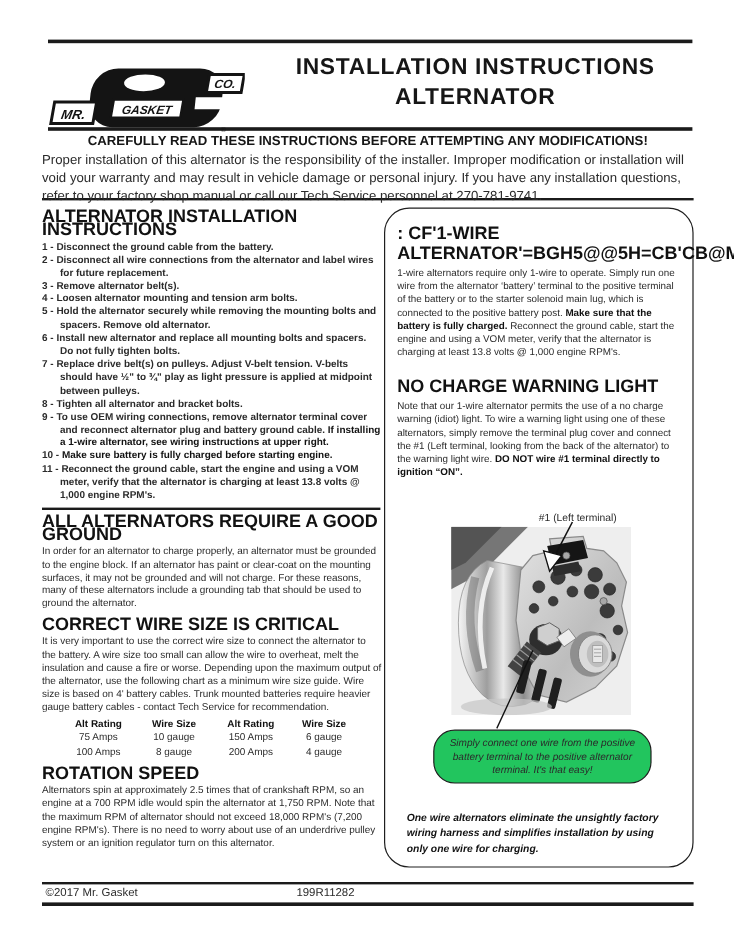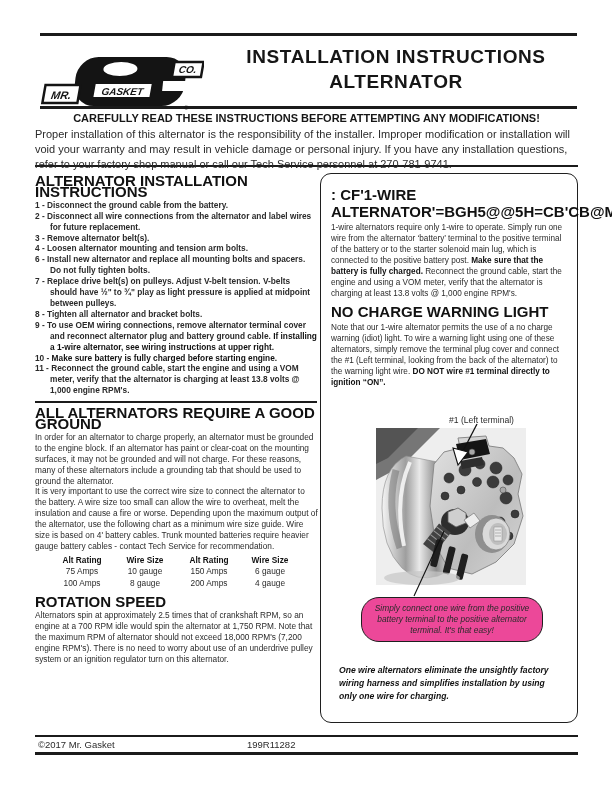--- a/index.html
+++ b/index.html
@@ -18,31 +18,31 @@
   .sechead{font-weight:bold;color:#111;font-size:15px;margin:0 0 2px 0;}
   .leftcol .sp{margin-top:8px;}
   .li{padding-left:15px;text-indent:-15px;font-weight:bold;}
   .li b,.rb b{color:#111;}
   .divider{height:2px;background:#1b1b1b;margin:5px 0 5px 0;width:282px;}
   .wiretable{display:grid;grid-template-columns:62px 64px 64px 58px;margin:3px 0 2px 16px;
              text-align:center;line-height:11.5px;}
   .wiretable .th{font-weight:bold;color:#111;}
   
   .rbox{position:absolute;left:320px;top:173px;width:258px;height:550px;box-sizing:border-box;
-        border:1.5px solid #1f1f1f;border-radius:11px;padding:12px 10px;}
+        border:1.5px solid #1f1f1f;border-radius:21px;padding:12px 10px;}
   .rb{font-size:8.2px;line-height:11px;}
-  .rbox .sechead{margin-top:4px;}
+  .rbox .sechead{margin-top:15px;}
   .rbox .sechead:first-child{margin-top:0;}
   .figure{position:relative;height:182px;margin-top:27px;}
   .termlabel{position:absolute;left:118px;top:0;font-size:8.6px;white-space:nowrap;}
   .photo{position:absolute;left:45px;top:13px;width:150px;height:157px;}
   .overlay{position:absolute;left:0;top:0;width:235px;height:182px;pointer-events:none;}
   .bubble{width:182px;margin-left:30px;box-sizing:border-box;border:1.5px solid #1f1f1f;
           border-radius:18px;padding:5px 8px;font-style:italic;font-size:8.4px;line-height:11px;
-          text-align:center;background:#ec4899;position:relative;}
+          text-align:center;background:#22c55e;position:relative;}
   .benefit{margin:22px 4px 0 8px;font-weight:bold;font-style:italic;font-size:8.6px;
            line-height:13px;color:#111;}
   
   .foot{position:absolute;top:739px;font-size:9.5px;color:#2b2b2b;}
 </style>
 </head>
 <body>
 
 <div class="page">
 
@@ -81,32 +81,34 @@
   <div class="warnhead">CAREFULLY READ THESE INSTRUCTIONS BEFORE ATTEMPTING ANY MODIFICATIONS!</div>
   <div class="intro">Proper installation of this alternator is the responsibility of the installer. Improper modification or installation will void your warranty and may result in vehicle damage or personal injury. If you have any installation questions, refer to your factory shop manual or call our Tech Service personnel at 270-781-9741.</div>
 
   <div class="leftcol">
     <div class="sechead">ALTERNATOR INSTALLATION INSTRUCTIONS</div>
 
     <div class="li"><span>1 - </span><span>Disconnect the ground cable from the battery.</span><b></b></div>
     <div class="li"><span>2 - </span><span>Disconnect all wire connections from the alternator and label wires for future replacement.</span><b></b></div>
     <div class="li"><span>3 - </span><span>Remove alternator belt(s).</span><b></b></div>
     <div class="li"><span>4 - </span><span>Loosen alternator mounting and tension arm bolts.</span><b></b></div>
+    <div class="li"><span>5 - </span><span>Hold the alternator securely while removing the mounting bolts and spacers. Remove old alternator.</span><b></b></div>
     <div class="li"><span>6 - </span><span>Install new alternator and replace all mounting bolts and spacers. Do not fully tighten bolts.</span><b></b></div>
     <div class="li"><span>7 - </span><span>Replace drive belt(s) on pulleys. Adjust V-belt tension. V-belts should have ½" to ¾" play as light pressure is applied at midpoint between pulleys.</span><b></b></div>
     <div class="li"><span>8 - </span><span>Tighten all alternator and bracket bolts.</span><b></b></div>
     <div class="li"><span>9 - </span><span>To use OEM wiring connections, remove alternator terminal cover and reconnect alternator plug and battery ground cable. </span><b>If installing a 1-wire alternator, see wiring instructions at upper right.</b></div>
     <div class="li"><span>10 - </span><span></span><b>Make sure battery is fully charged before starting engine.</b></div>
     <div class="li"><span>11 - </span><span>Reconnect the ground cable, start the engine and using a VOM meter, verify that the alternator is charging at least 13.8 volts @ 1,000 engine RPM's.</span><b></b></div>
 
     <div class="divider"></div>
 
     <div class="sechead">ALL ALTERNATORS REQUIRE A GOOD GROUND</div>
     <div>In order for an alternator to charge properly, an alternator must be grounded to the engine block. If an alternator has paint or clear-coat on the mounting surfaces, it may not be grounded and will not charge. For these reasons, many of these alternators include a grounding tab that should be used to ground the alternator.</div>
 
+    <div class="sechead sp">CORRECT WIRE SIZE IS CRITICAL</div>
     <div>It is very important to use the correct wire size to connect the alternator to the battery. A wire size too small can allow the wire to overheat, melt the insulation and cause a fire or worse. Depending upon the maximum output of the alternator, use the following chart as a minimum wire size guide. Wire size is based on 4' battery cables. Trunk mounted batteries require heavier gauge battery cables - contact Tech Service for recommendation.</div>
 
     <div class="wiretable">
       <span class="th">Alt Rating</span>
       <span class="th">Wire Size</span>
       <span class="th">Alt Rating</span>
       <span class="th">Wire Size</span>
       <span>75 Amps</span>
       <span>10 gauge</span>
       <span>150 Amps</span>

